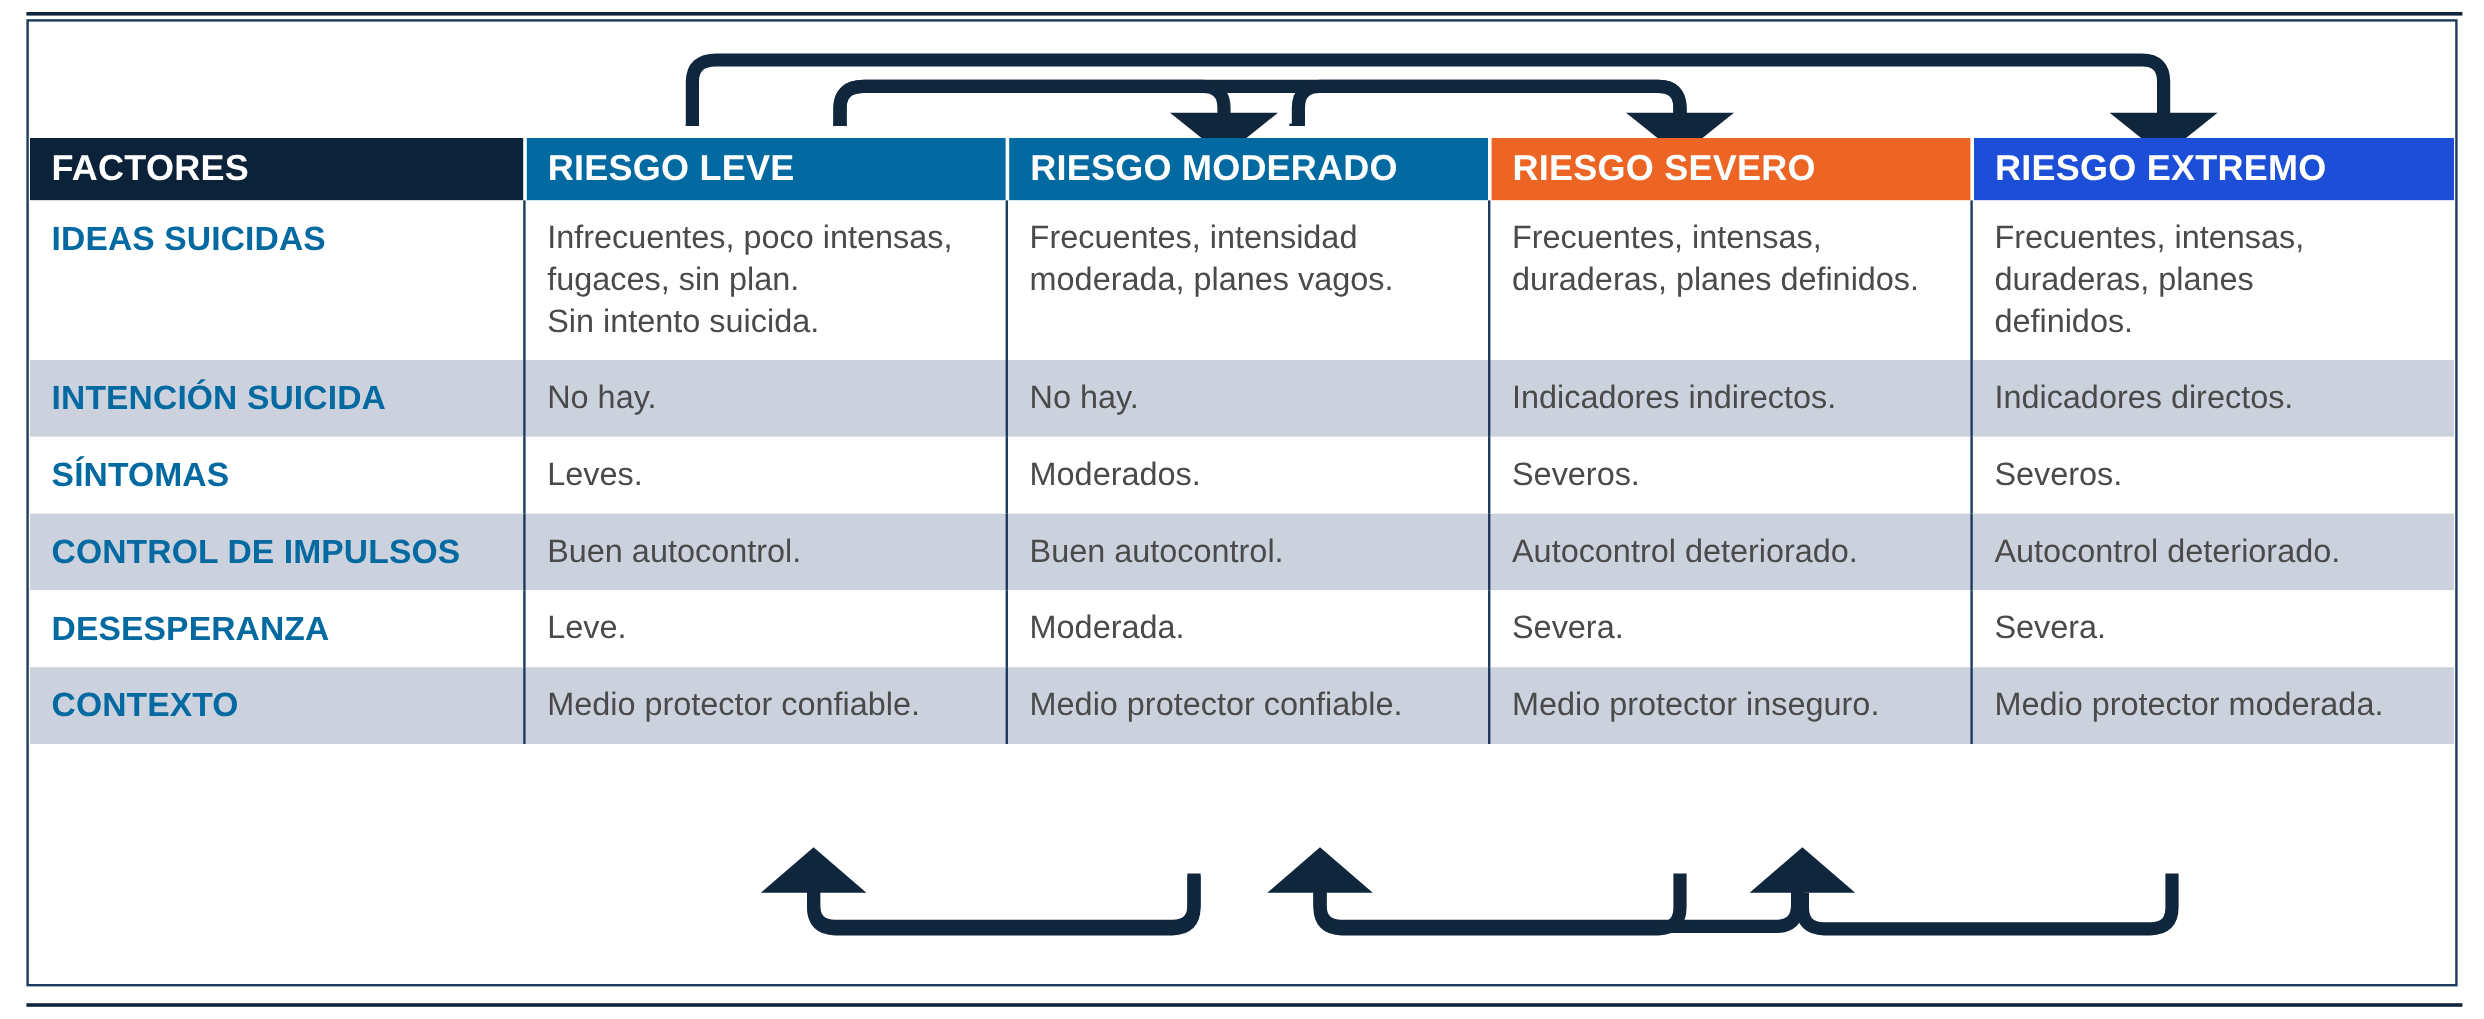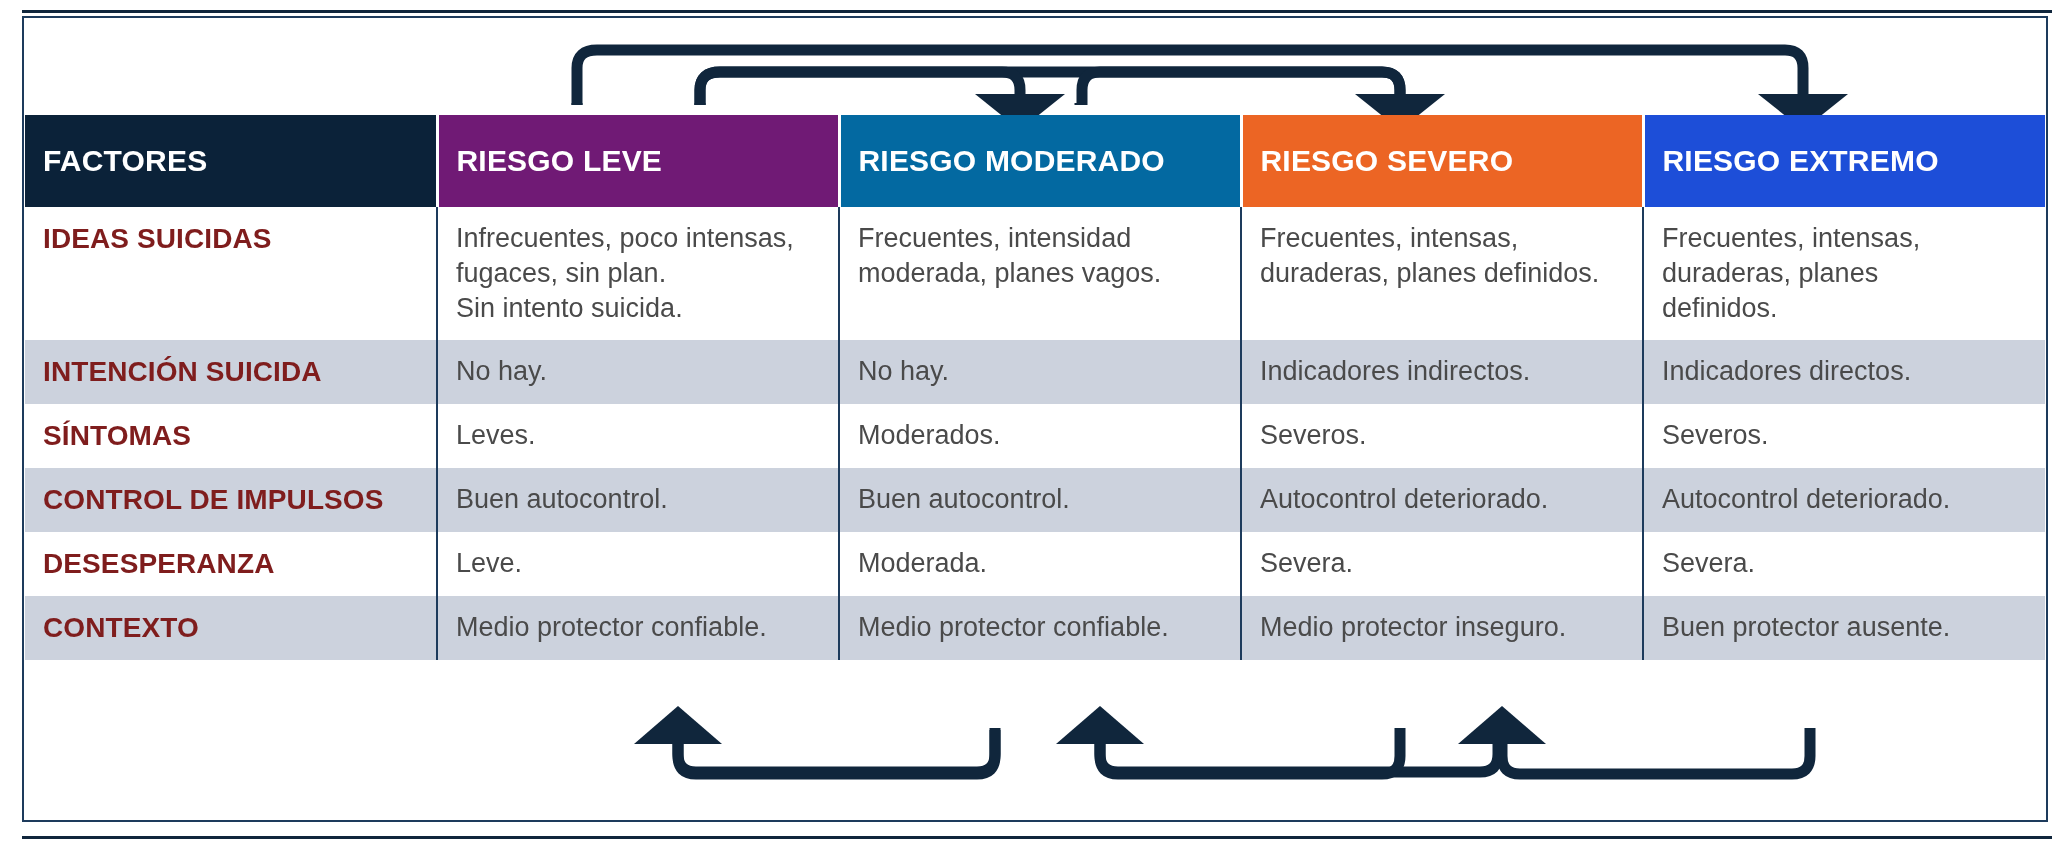--- a/index.html
+++ b/index.html
@@ -53,53 +53,53 @@
     left: 25px;
     top: 115px;
     width: 2020px;
     border-collapse: collapse;
     table-layout: fixed;
   }
   .risk-table col.c-factor { width: 412px; }
   .risk-table col.c-data   { width: 402px; }
 
   .risk-table th {
-    height: 92px;
+    height: 52px;
     padding: 0 18px;
     text-align: left;
     vertical-align: middle;
     color: #ffffff;
     font-size: 30px;
     font-weight: bold;
     letter-spacing: 0.2px;
     border-right: 3px solid #ffffff;
     box-sizing: border-box;
   }
   .risk-table th:last-child { border-right: none; }
 
   .th-factores { background: #0b2239; }
-  .th-leve     { background: #701a75; }
+  .th-leve     { background: #0369a1; }
   .th-moderado { background: #0369a1; }
   .th-severo   { background: #ec6524; }
   .th-extremo  { background: #1d4ed8; }
 
   .risk-table td {
     padding: 14px 18px;
     vertical-align: top;
     font-size: 27px;
     line-height: 1.30;
     color: #4a4a4a;
     border-right: 2px solid #1d3b5c;
     box-sizing: border-box;
   }
   .risk-table td:last-child { border-right: none; }
 
   .risk-table td.factor-cell {
     font-weight: bold;
-    color: #7f1d1d;
+    color: #0369a1;
     font-size: 28px;
     letter-spacing: 0.1px;
     white-space: nowrap;
   }
 
   .risk-table tbody tr.row-white { background: #ffffff; }
   .risk-table tbody tr.row-shade { background: #ccd2dd; }
 
   .risk-table tbody tr.row-tall td { height: 120px; }
   .risk-table tbody tr.row-short td { height: 64px; padding-bottom: 12px; }
@@ -259,21 +259,21 @@
           <td>
             <span class="cellline">Medio protector confiable.</span>
           </td>
           <td>
             <span class="cellline">Medio protector confiable.</span>
           </td>
           <td>
             <span class="cellline">Medio protector inseguro.</span>
           </td>
           <td>
-            <span class="cellline">Buen protector ausente.</span>
+            <span class="cellline">Medio protector moderada.</span>
           </td>
         </tr>
       </tbody>
   </table>
 
   <svg class="arrow-layer" viewBox="0 0 2070 849" width="2070" height="849">
     <g fill="none" stroke="#10263c" stroke-width="11" stroke-linecap="butt">
 
       <path d="M 995 730 L 995 754 Q 995 772 977 772 L 696 772 Q 678 772 678 754 L 678 742"></path>
 

